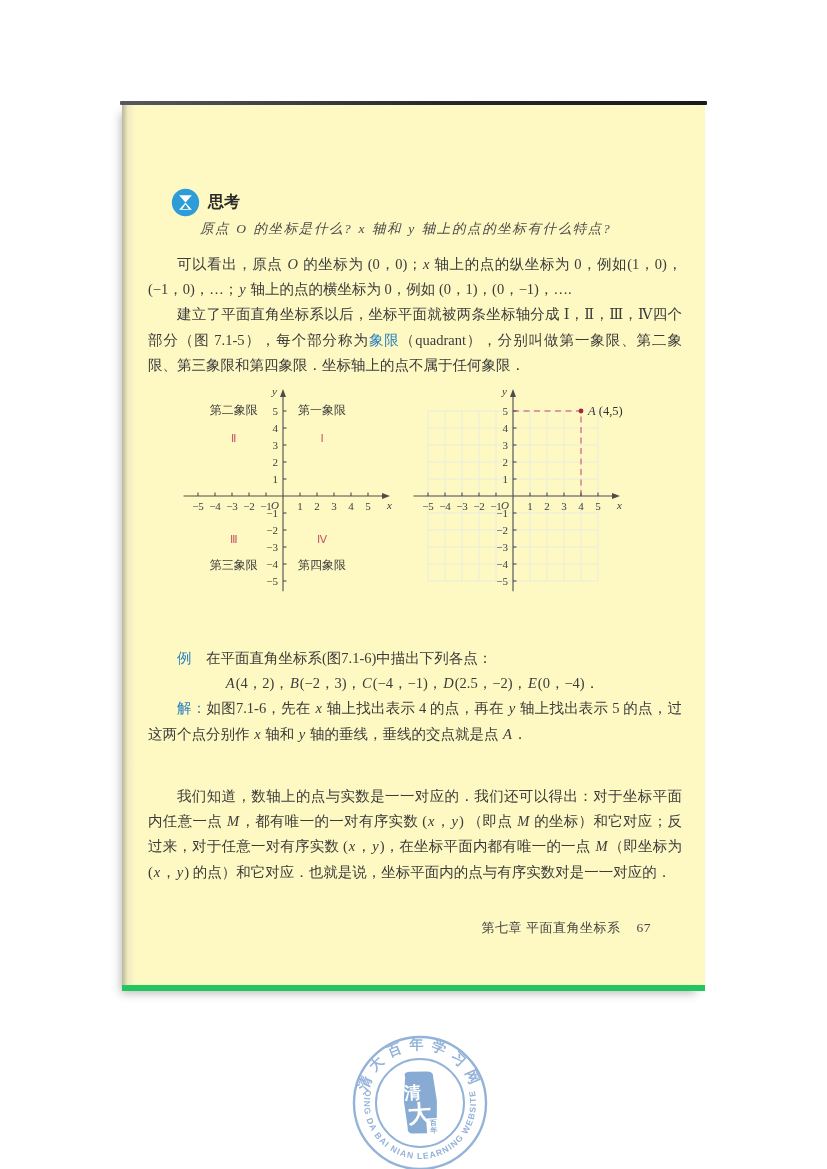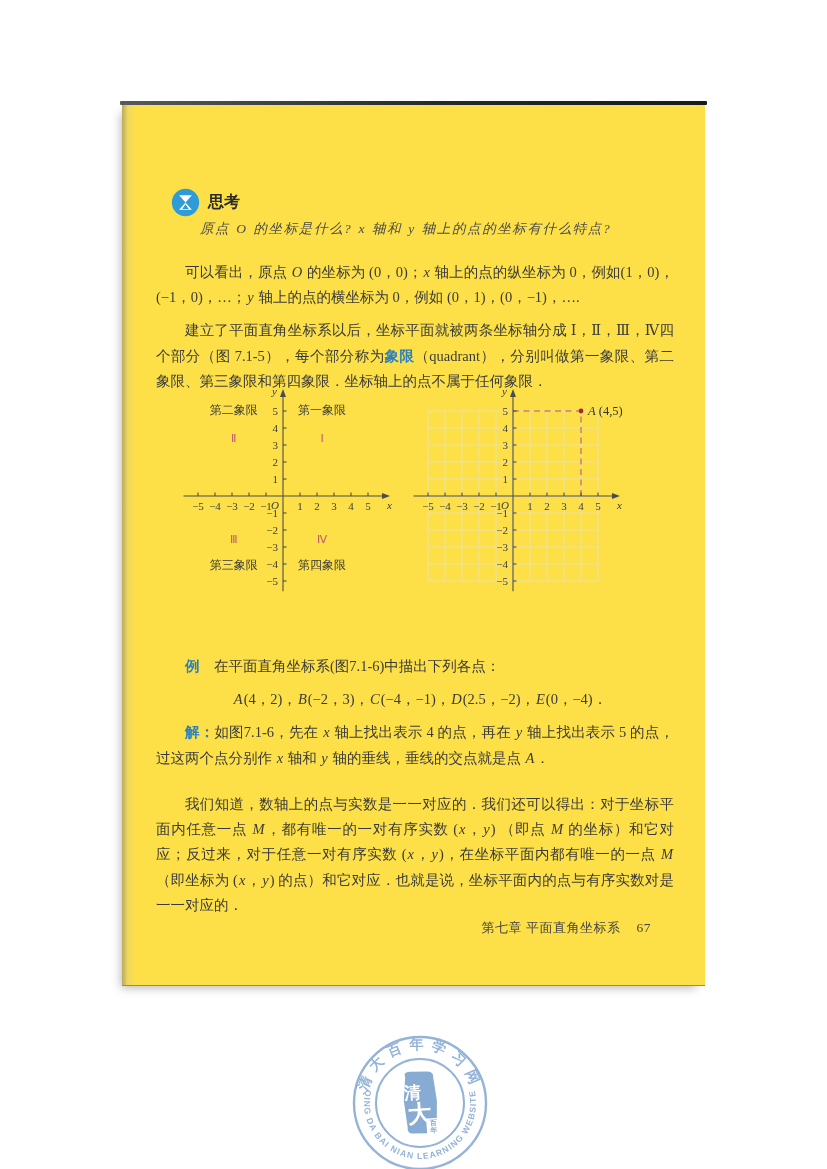--- a/index.html
+++ b/index.html
@@ -1,38 +1,38 @@
 <!DOCTYPE html>
 <html style="--accent-blue: #2a7fc1; --icon-blue: #2e9cd6; --numeral-red: #c4566a; --dash-red: #c14a5e; --point-red: #a8253c; --watermark-blue: #8cadd5; --text: #3b3b3b;"><head>
 <meta charset="utf-8">
 <style>
   html,body{margin:0;padding:0;width:827px;height:1169px;overflow:hidden;background:#ffffff;}
   .canvas{position:relative;width:827px;height:1169px;font-family:"Liberation Serif","DejaVu Serif",serif;color:var(--text,#3b3b3b);}
-  .paper{position:absolute;left:122px;top:103px;width:583px;height:882px;background:#fde047;
-         box-shadow:-5px 6px 9px -4px rgba(100,98,95,0.45);border-bottom:1px solid #22c55e;}
+  .paper{position:absolute;left:122px;top:103px;width:583px;height:882px;background:#fef9c3;
+         box-shadow:-5px 6px 9px -4px rgba(100,98,95,0.45);border-bottom:6px solid #22c55e;}
   .paper::before{content:"";position:absolute;left:0;top:0;bottom:0;width:14px;
          background:linear-gradient(to right,rgba(118,116,112,0.5),rgba(190,188,184,0.22) 42%,rgba(250,250,248,0));}
   .top-edge{position:absolute;left:-2px;top:-2px;right:-2px;height:4px;
          background:linear-gradient(to right,#565a60,#24282f 55%,#171b21);border-radius:1px;}
   
   .think-row{position:absolute;left:48px;top:84px;display:flex;align-items:center;gap:7px;}
   .think-label{font-family:"Liberation Sans","DejaVu Sans",sans-serif;font-weight:bold;font-size:16px;color:#2b2b2b;}
   .question{position:absolute;left:78px;top:117px;width:490px;font-style:italic;font-size:13.5px;
          letter-spacing:1.6px;color:#4a4a4a;}
   
   .bodytext{position:absolute;left:26px;width:534px;font-size:14.5px;line-height:25.2px;
          text-align:justify;color:var(--text,#3b3b3b);}
-  .bodytext p{margin:8px;}
+  .bodytext p{margin:0;}
   .ind{text-indent:2em;}
   .pts{text-indent:5.3em;}
   .pos-body{top:149px;}
   .pos-example{top:543px;}
   .pos-p3{top:681px;}
   .v{font-style:italic;font-family:"Liberation Serif",serif;padding:0 1px;}
-  .kw{color:var(--accent-blue,#2a7fc1);font-weight:bold;}
+  .kw{color:var(--accent-blue,#2a7fc1);font-weight:normal;}
   
   .fig{position:absolute;}
   .fig1{left:43px;top:283px;}
   .fig2{left:273px;top:283px;}
   .caption{position:absolute;width:236px;text-align:center;font-size:13px;letter-spacing:1px;color:#474747;}
   .cap1{left:43px;top:505px;}
   .cap2{left:273px;top:511px;}
   .axis{stroke:#4d4d4d;stroke-width:1.1;}
   .ah{fill:#4d4d4d;}
   .grid{stroke:#dde3ec;stroke-width:0.6;}

